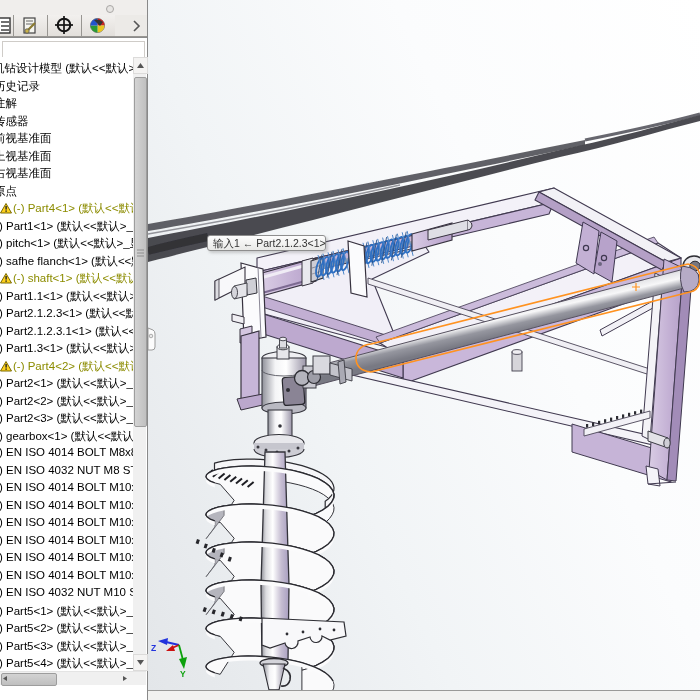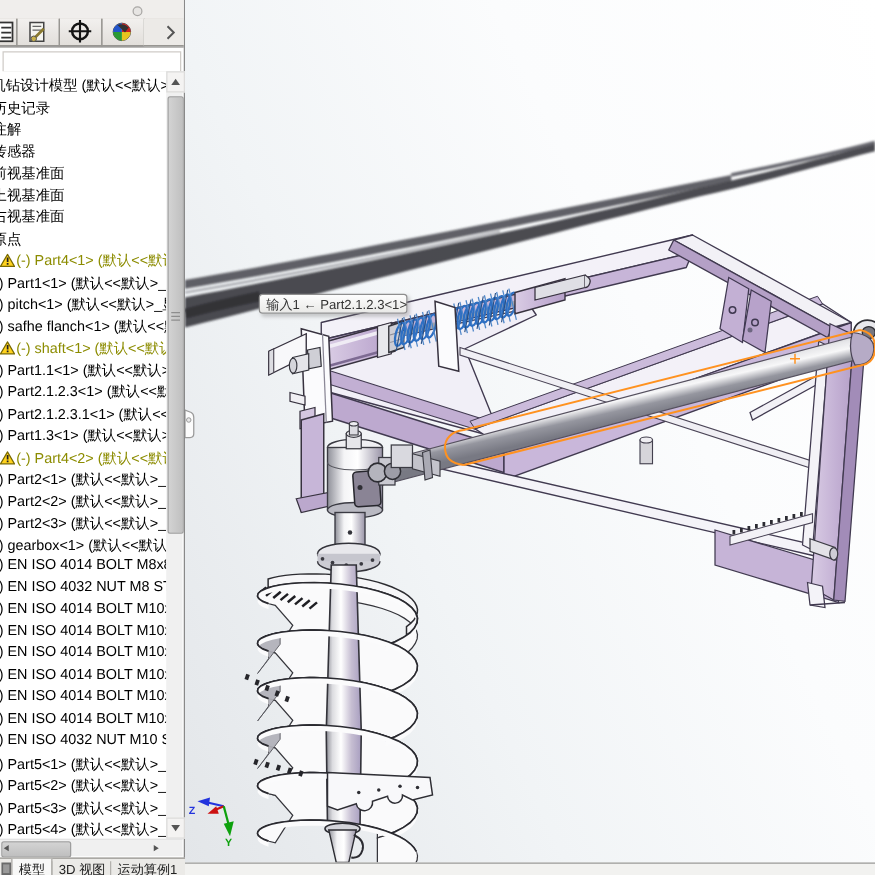--- a/index.html
+++ b/index.html
@@ -537,25 +537,13 @@
  </div>
  <div id="hsb">
   <div id="hthumb"></div>
   <svg width="146" height="13" style="position:absolute;left:0;top:0">
    <polygon points="3,4 3,9 7,6.5" fill="#555" transform="rotate(180 5 6.5)"></polygon>
    <polygon points="123,4 123,9 127,6.5" fill="#555"></polygon>
   </svg>
  </div>
 </div>
 
-<div id="btabs">
- <svg width="10" height="12" style="position:absolute;left:1px;top:2px">
-        <rect x="0" y="1" width="8" height="10" fill="#6a6a6a"></rect>
-        <rect x="1.5" y="2.5" width="5" height="7" fill="#9a9a9a"></rect>
-      </svg>
- <div id="atab"></div>
- <div class="btab" style="left:15px">模型</div>
- <div class="bsep" style="left:41px"></div>
- <div class="btab" style="left:47px">3D 视图</div>
- <div class="bsep" style="left:88px"></div>
- <div class="btab" style="left:94px">运动算例1</div>
 </div>
-</div>
 
 </body></html>

